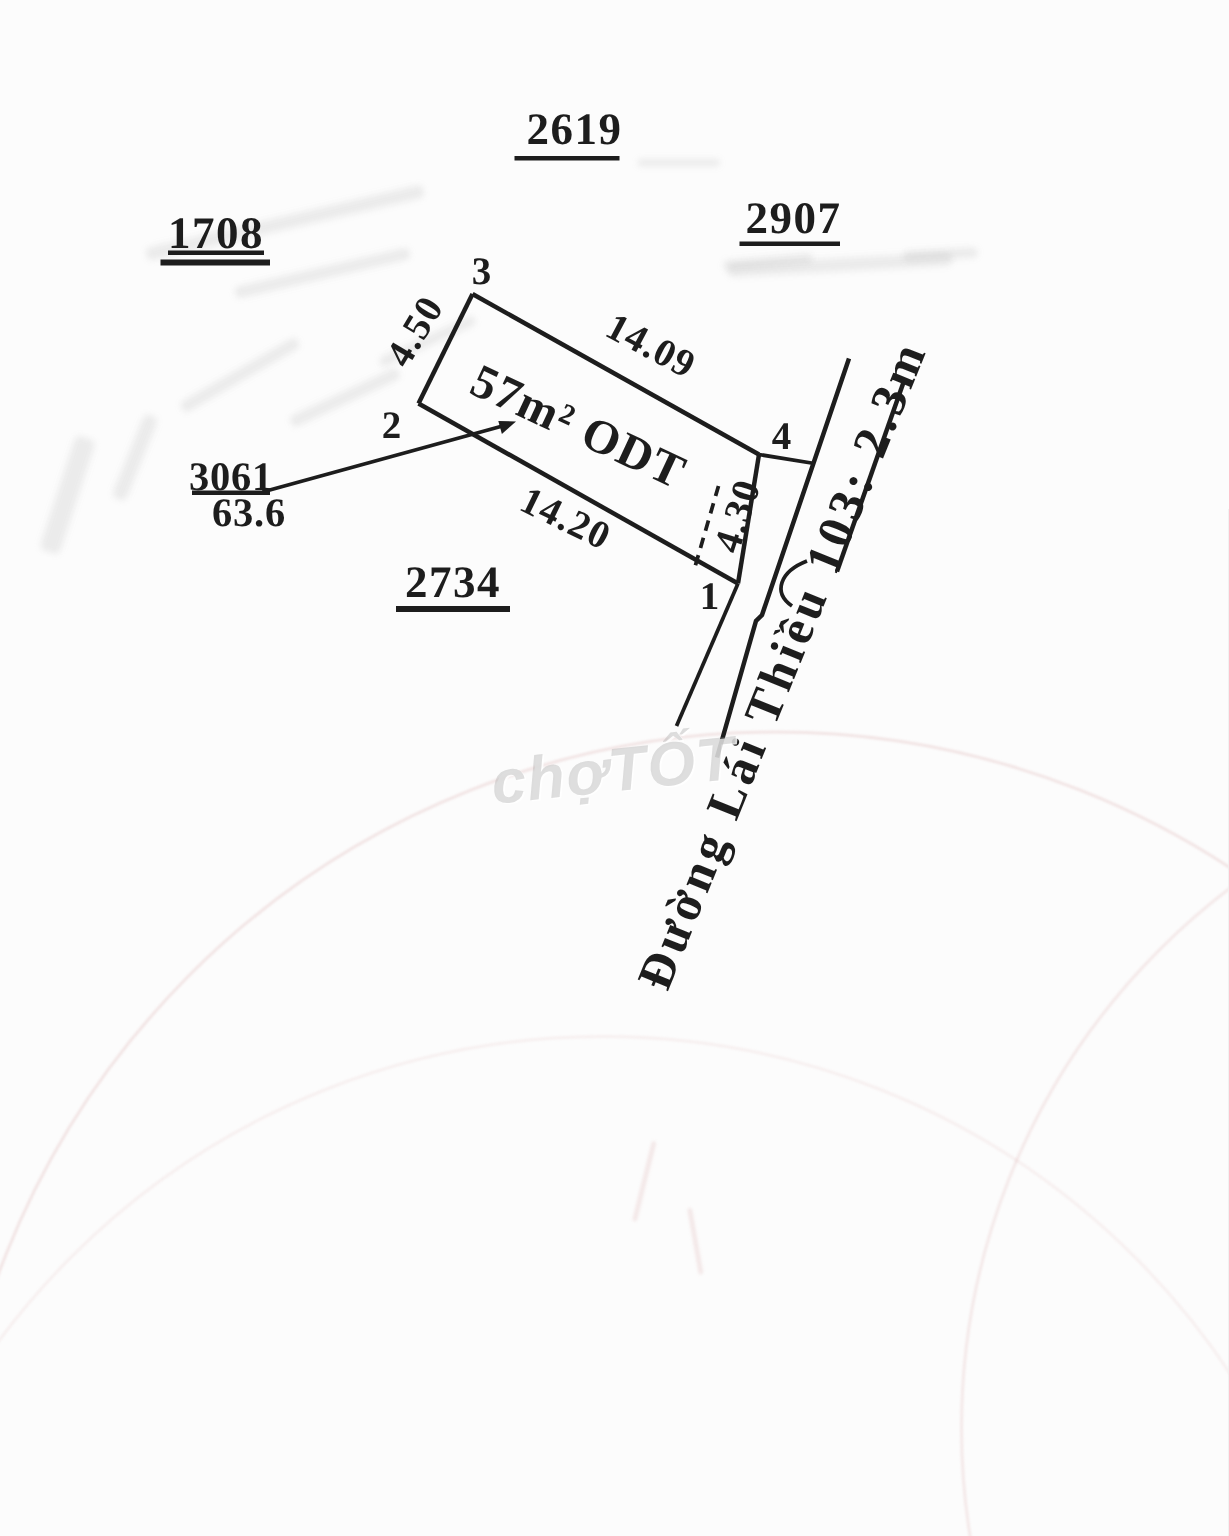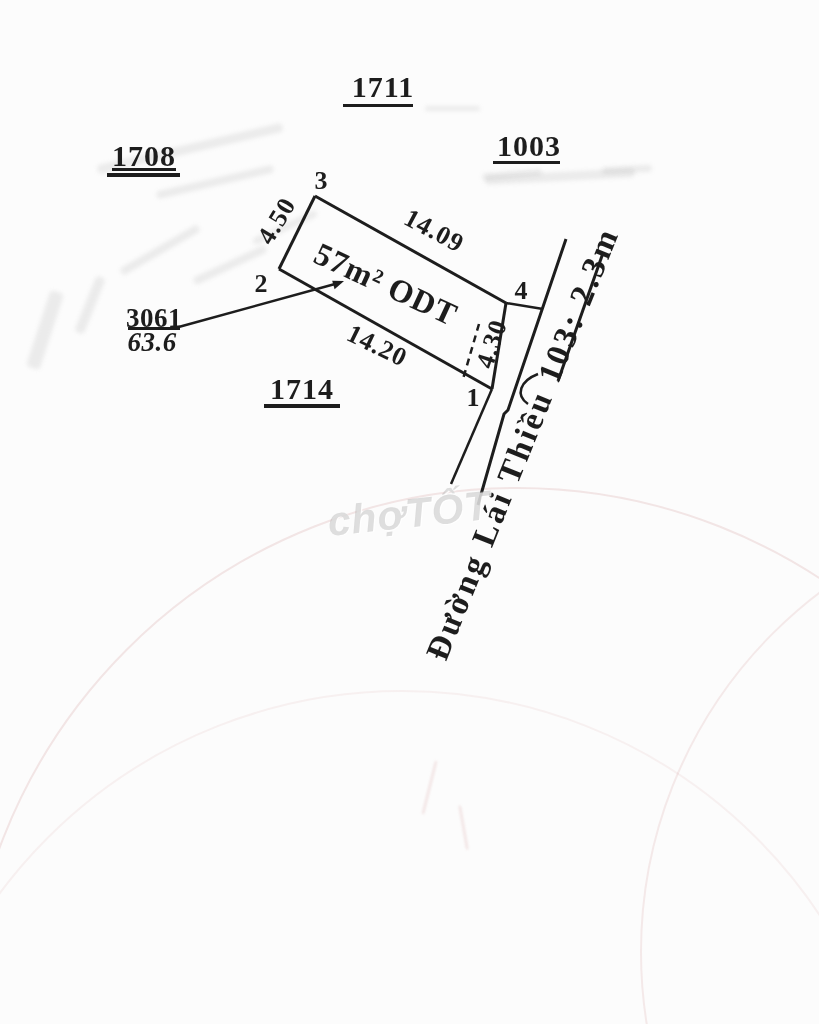--- a/index.html
+++ b/index.html
@@ -110,31 +110,31 @@
 
     <path d="M 538,374 C 520,381 515,395 528,404" fill="none" stroke="#1d1d1d" stroke-width="2.5"></path>
 
     <line x1="175" y1="328" x2="335" y2="284" stroke="#1d1d1d" stroke-width="2.5"></line>
     <polygon points="344,281 334.6,289.3 332.2,280.7" fill="#1d1d1d"></polygon>
   </svg>
 
   <div class="lbl parcel" style="left:144px;top:156px;text-decoration:underline;">1708</div>
   <div class="rule" style="left:107px;top:173px;width:73px;height:4px;"></div>
 
-  <div class="lbl parcel" style="left:383px;top:87px;">1711</div>
+  <div class="lbl parcel" style="left:383px;top:87px;">2619</div>
   <div class="rule" style="left:343px;top:104px;width:70px;height:3px;"></div>
 
-  <div class="lbl parcel" style="left:529px;top:146px;">1003</div>
+  <div class="lbl parcel" style="left:529px;top:146px;">2907</div>
   <div class="rule" style="left:493px;top:161px;width:67px;height:3px;"></div>
 
   <div class="lbl parcel-sm" style="left:154px;top:318px;">3061</div>
   <div class="rule" style="left:128px;top:327px;width:52px;height:2.5px;"></div>
-  <div class="lbl parcel-sm" style="left:152px;top:342px;font-style:italic;">63.6</div>
+  <div class="lbl parcel-sm" style="left:166px;top:342px;">63.6</div>
 
-  <div class="lbl parcel" style="left:302px;top:389px;">1714</div>
+  <div class="lbl parcel" style="left:302px;top:389px;">2734</div>
   <div class="rule" style="left:264px;top:404px;width:76px;height:4px;"></div>
 
   <div class="lbl corner" style="left:321px;top:181px;">3</div>
   <div class="lbl corner" style="left:261px;top:284px;">2</div>
   <div class="lbl corner" style="left:521px;top:291px;">4</div>
   <div class="lbl corner" style="left:473px;top:398px;">1</div>
 
   <div class="lbl dim" style="left:277px;top:221px;--r:-59deg;">4.50</div>
   <div class="lbl dim" style="left:434px;top:231px;--r:28deg;">14.09</div>
   <div class="lbl dim" style="left:377px;top:346px;--r:26deg;">14.20</div>

